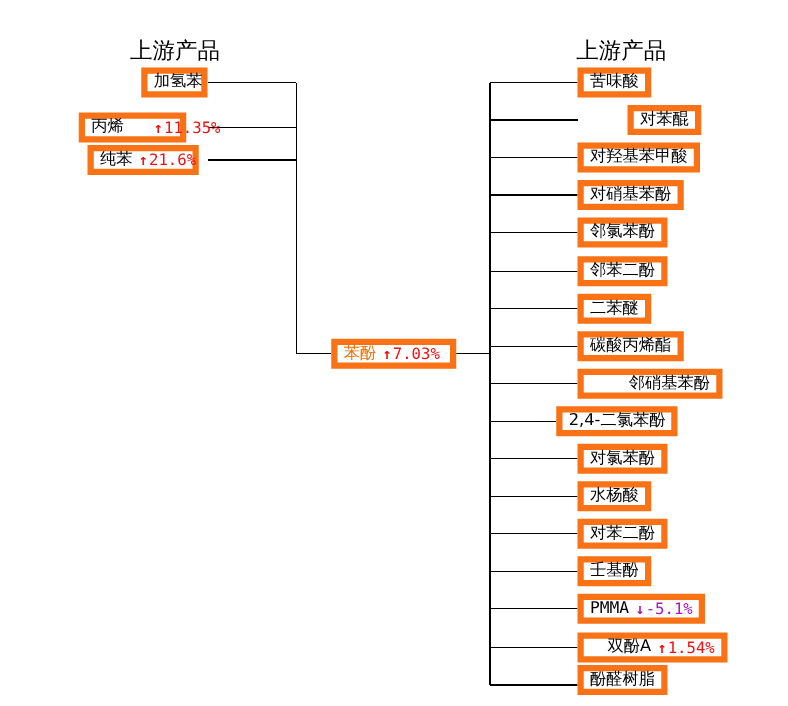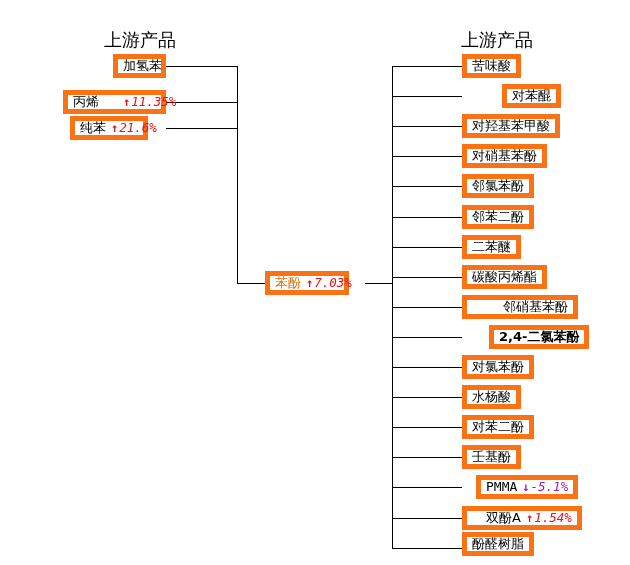--- a/index.html
+++ b/index.html
@@ -59,21 +59,20 @@
     display: flex;
     align-items: center;
     gap: 5px;
   }
   .node .nm { color: #000000; }
   .node.center .nm { color: #e8730a; }
   .chg {
     font-family: "DejaVu Sans Mono", "Liberation Mono", monospace;
     font-size: 12.5px;
     white-space: nowrap;
-    font-style: italic;
   }
   .chg.up { color: #ee1111; }
   .chg.down { color: #a21caf; }
   .arrow {
     font-size: 12px;
     font-weight: bold;
     margin-right: 1px;
   }
   .mono { font-family: "DejaVu Sans Mono", "Liberation Mono", monospace; }
 </style>
@@ -112,29 +111,29 @@
   </svg>
 
 
   <div class="col-head up">上游产品</div>
   <div class="col-head down">上游产品</div>
 
   <div id="nodes">
       <div class="node" style="left: 113px; top: 54px; width: 53px;">
         <span class="nm">加氢苯</span>
       </div>
-      <div class="node" style="left: 63px; top: 90px; width: 103px; gap: 24px;">
+      <div class="node" style="left: 63px; top: 90px; width: 86px; gap: 24px;">
         <span class="nm">丙烯</span>
         <span class="chg up"><span class="arrow">↑</span>11.35%</span>
       </div>
-      <div class="node" style="left: 70px; top: 116px; width: 78px; text-align: right;">
+      <div class="node" style="left: 70px; top: 116px; width: 89px; text-align: right;">
         <span class="nm">纯苯</span>
         <span class="chg up"><span class="arrow">↑</span>21.6%</span>
       </div>
-      <div class="node center" style="left: 265px; top: 271px; width: 84px;">
+      <div class="node center" style="left: 265px; top: 271px; width: 100px;">
         <span class="nm">苯酚</span>
         <span class="chg up"><span class="arrow">↑</span>7.03%</span>
       </div>
       <div class="node" style="left: 462px; top: 54px;">
         <span class="nm">苦味酸</span>
       </div>
       <div class="node" style="left: 462px; top: 84px; margin-left: 40px;">
         <span class="nm">对苯醌</span>
       </div>
       <div class="node" style="left: 462px; top: 114px;">
@@ -151,36 +150,36 @@
       </div>
       <div class="node" style="left: 462px; top: 235px;">
         <span class="nm">二苯醚</span>
       </div>
       <div class="node" style="left: 462px; top: 265px;">
         <span class="nm">碳酸丙烯酯</span>
       </div>
       <div class="node" style="left: 462px; top: 295px; padding-left: 36px;">
         <span class="nm">邻硝基苯酚</span>
       </div>
-      <div class="node" style="left: 489px; top: 325px; font-weight: bold;">
+      <div class="node" style="left: 445px; top: 325px;">
         <span class="nm">2,4-二氯苯酚</span>
       </div>
       <div class="node" style="left: 462px; top: 355px;">
         <span class="nm">对氯苯酚</span>
       </div>
       <div class="node" style="left: 462px; top: 385px;">
         <span class="nm">水杨酸</span>
       </div>
       <div class="node" style="left: 462px; top: 415px;">
         <span class="nm">对苯二酚</span>
       </div>
       <div class="node" style="left: 462px; top: 445px;">
         <span class="nm">壬基酚</span>
       </div>
-      <div class="node" style="left: 476px; top: 475px; justify-content: center;">
+      <div class="node" style="left: 462px; top: 475px; justify-content: center;">
         <span class="nm mono">PMMA</span>
         <span class="chg down"><span class="arrow">↓</span>-5.1%</span>
       </div>
       <div class="node" style="left: 462px; top: 506px; padding-left: 19px;">
         <span class="nm">双酚A</span>
         <span class="chg up"><span class="arrow">↑</span>1.54%</span>
       </div>
       <div class="node" style="left: 462px; top: 532px;">
         <span class="nm">酚醛树脂</span>
       </div>

